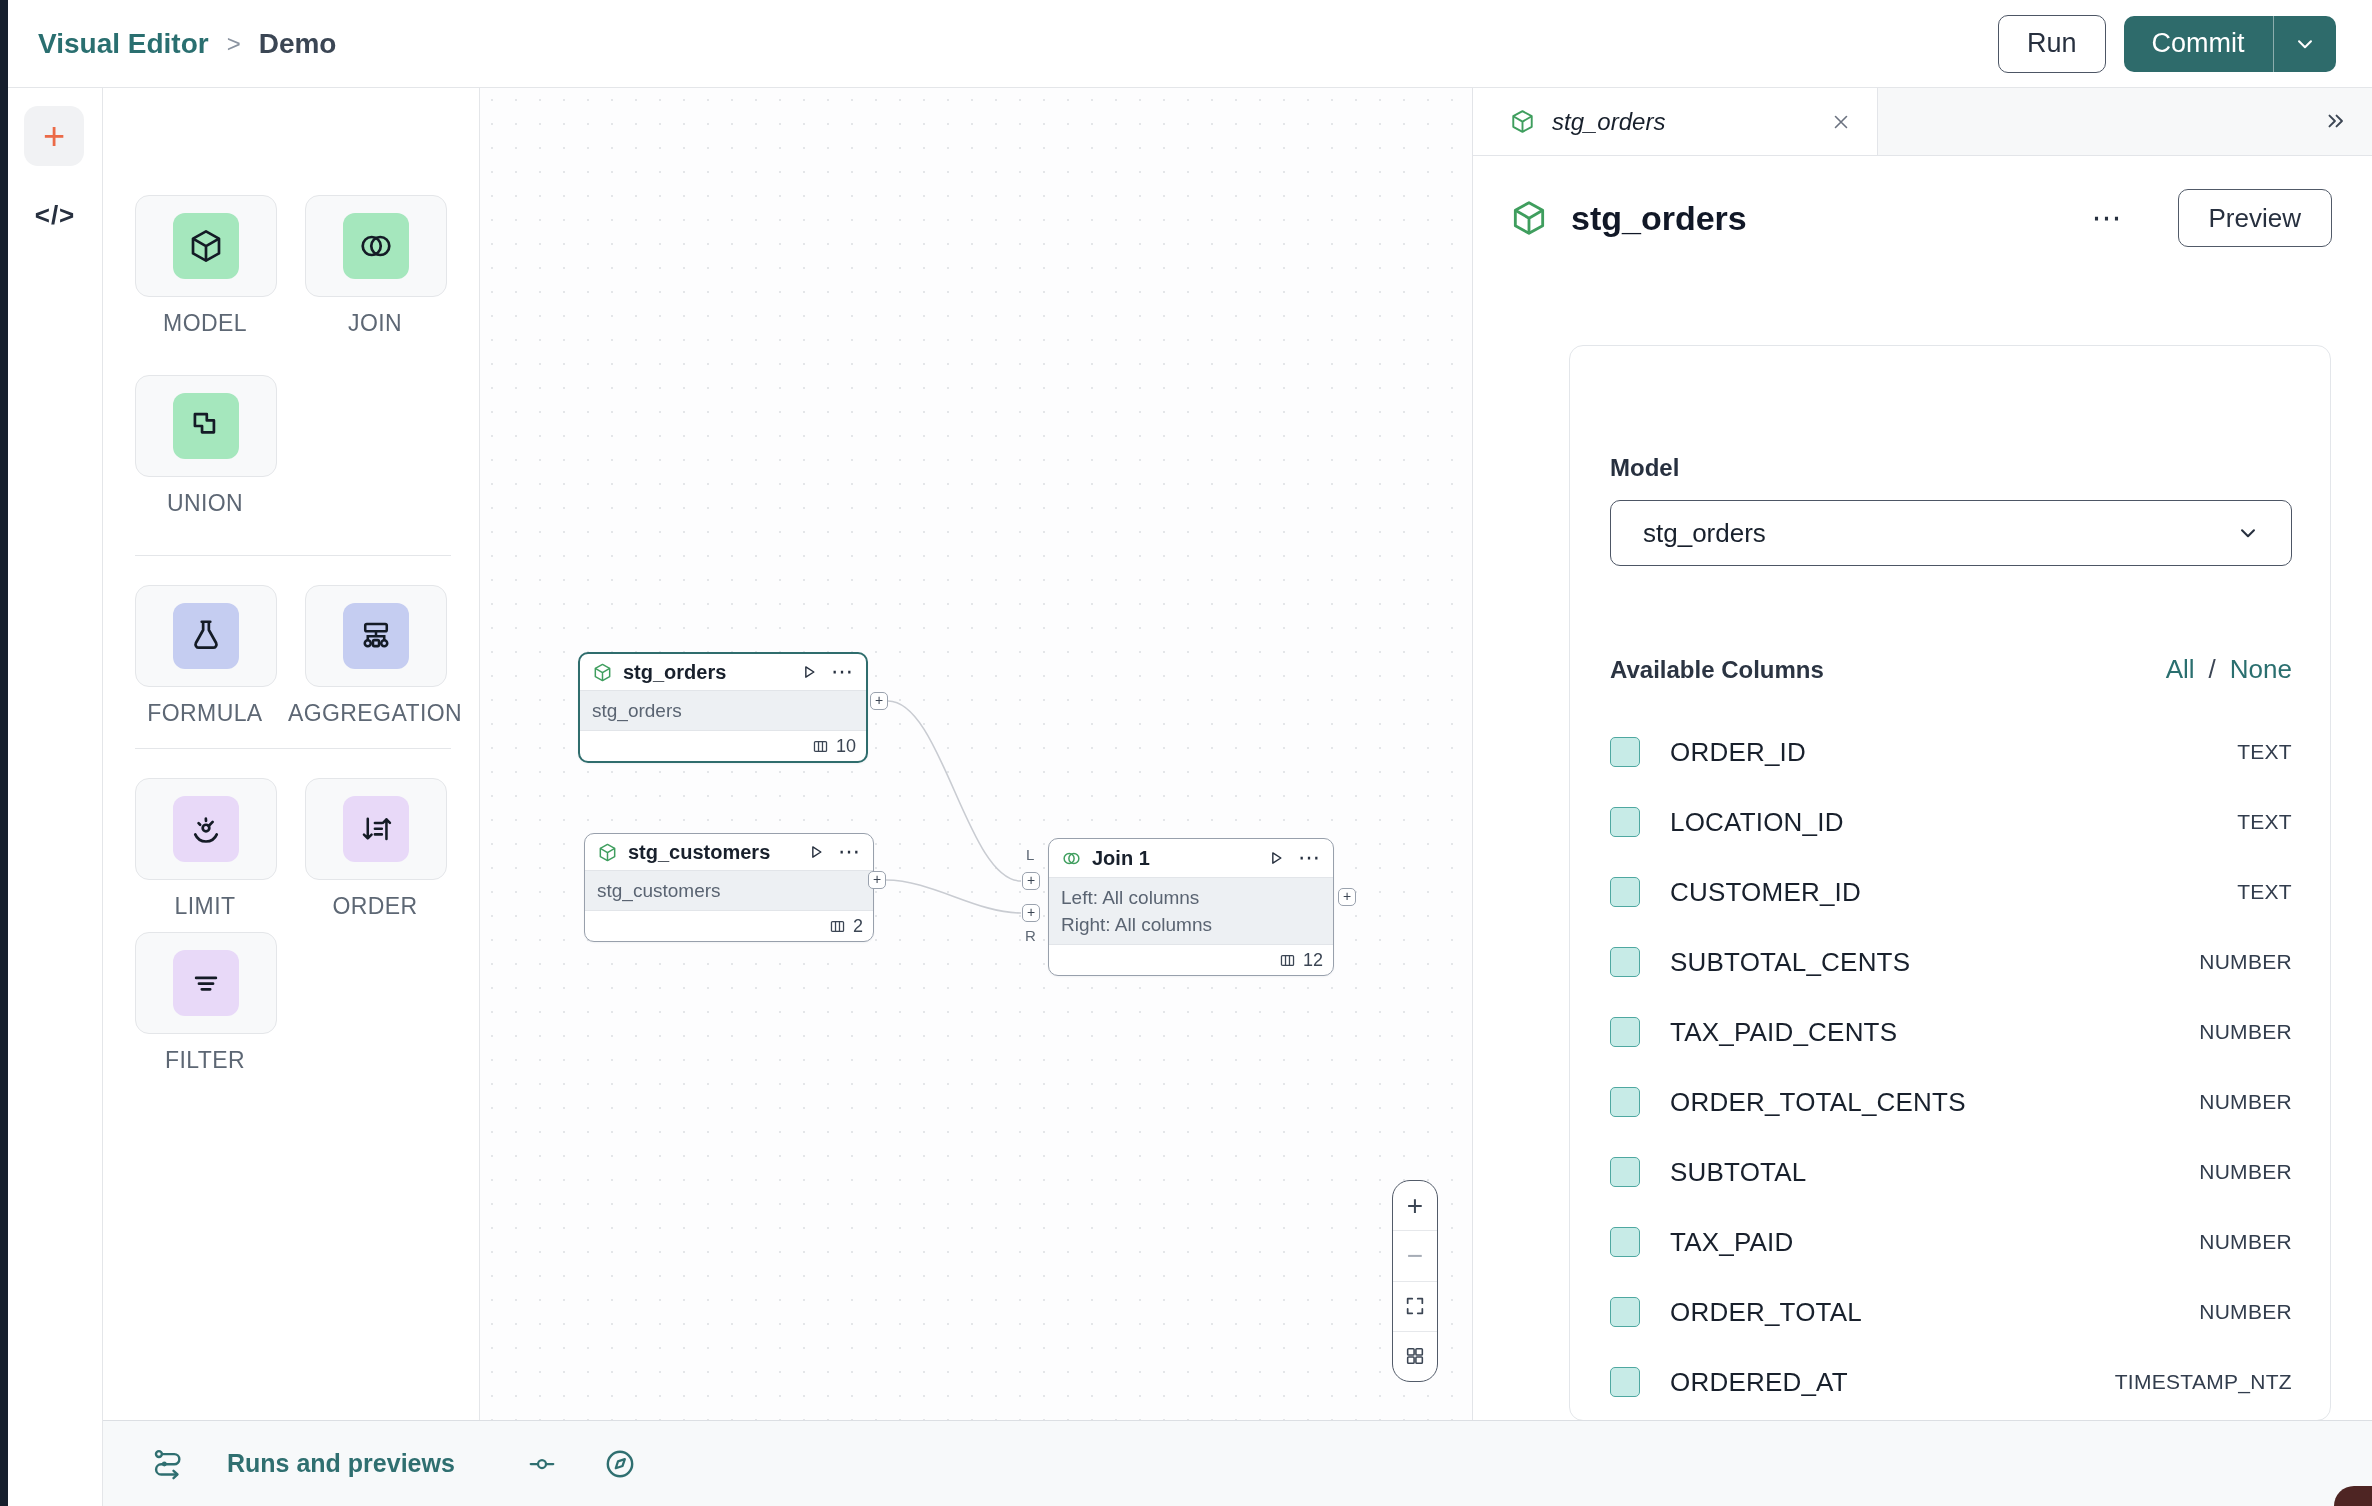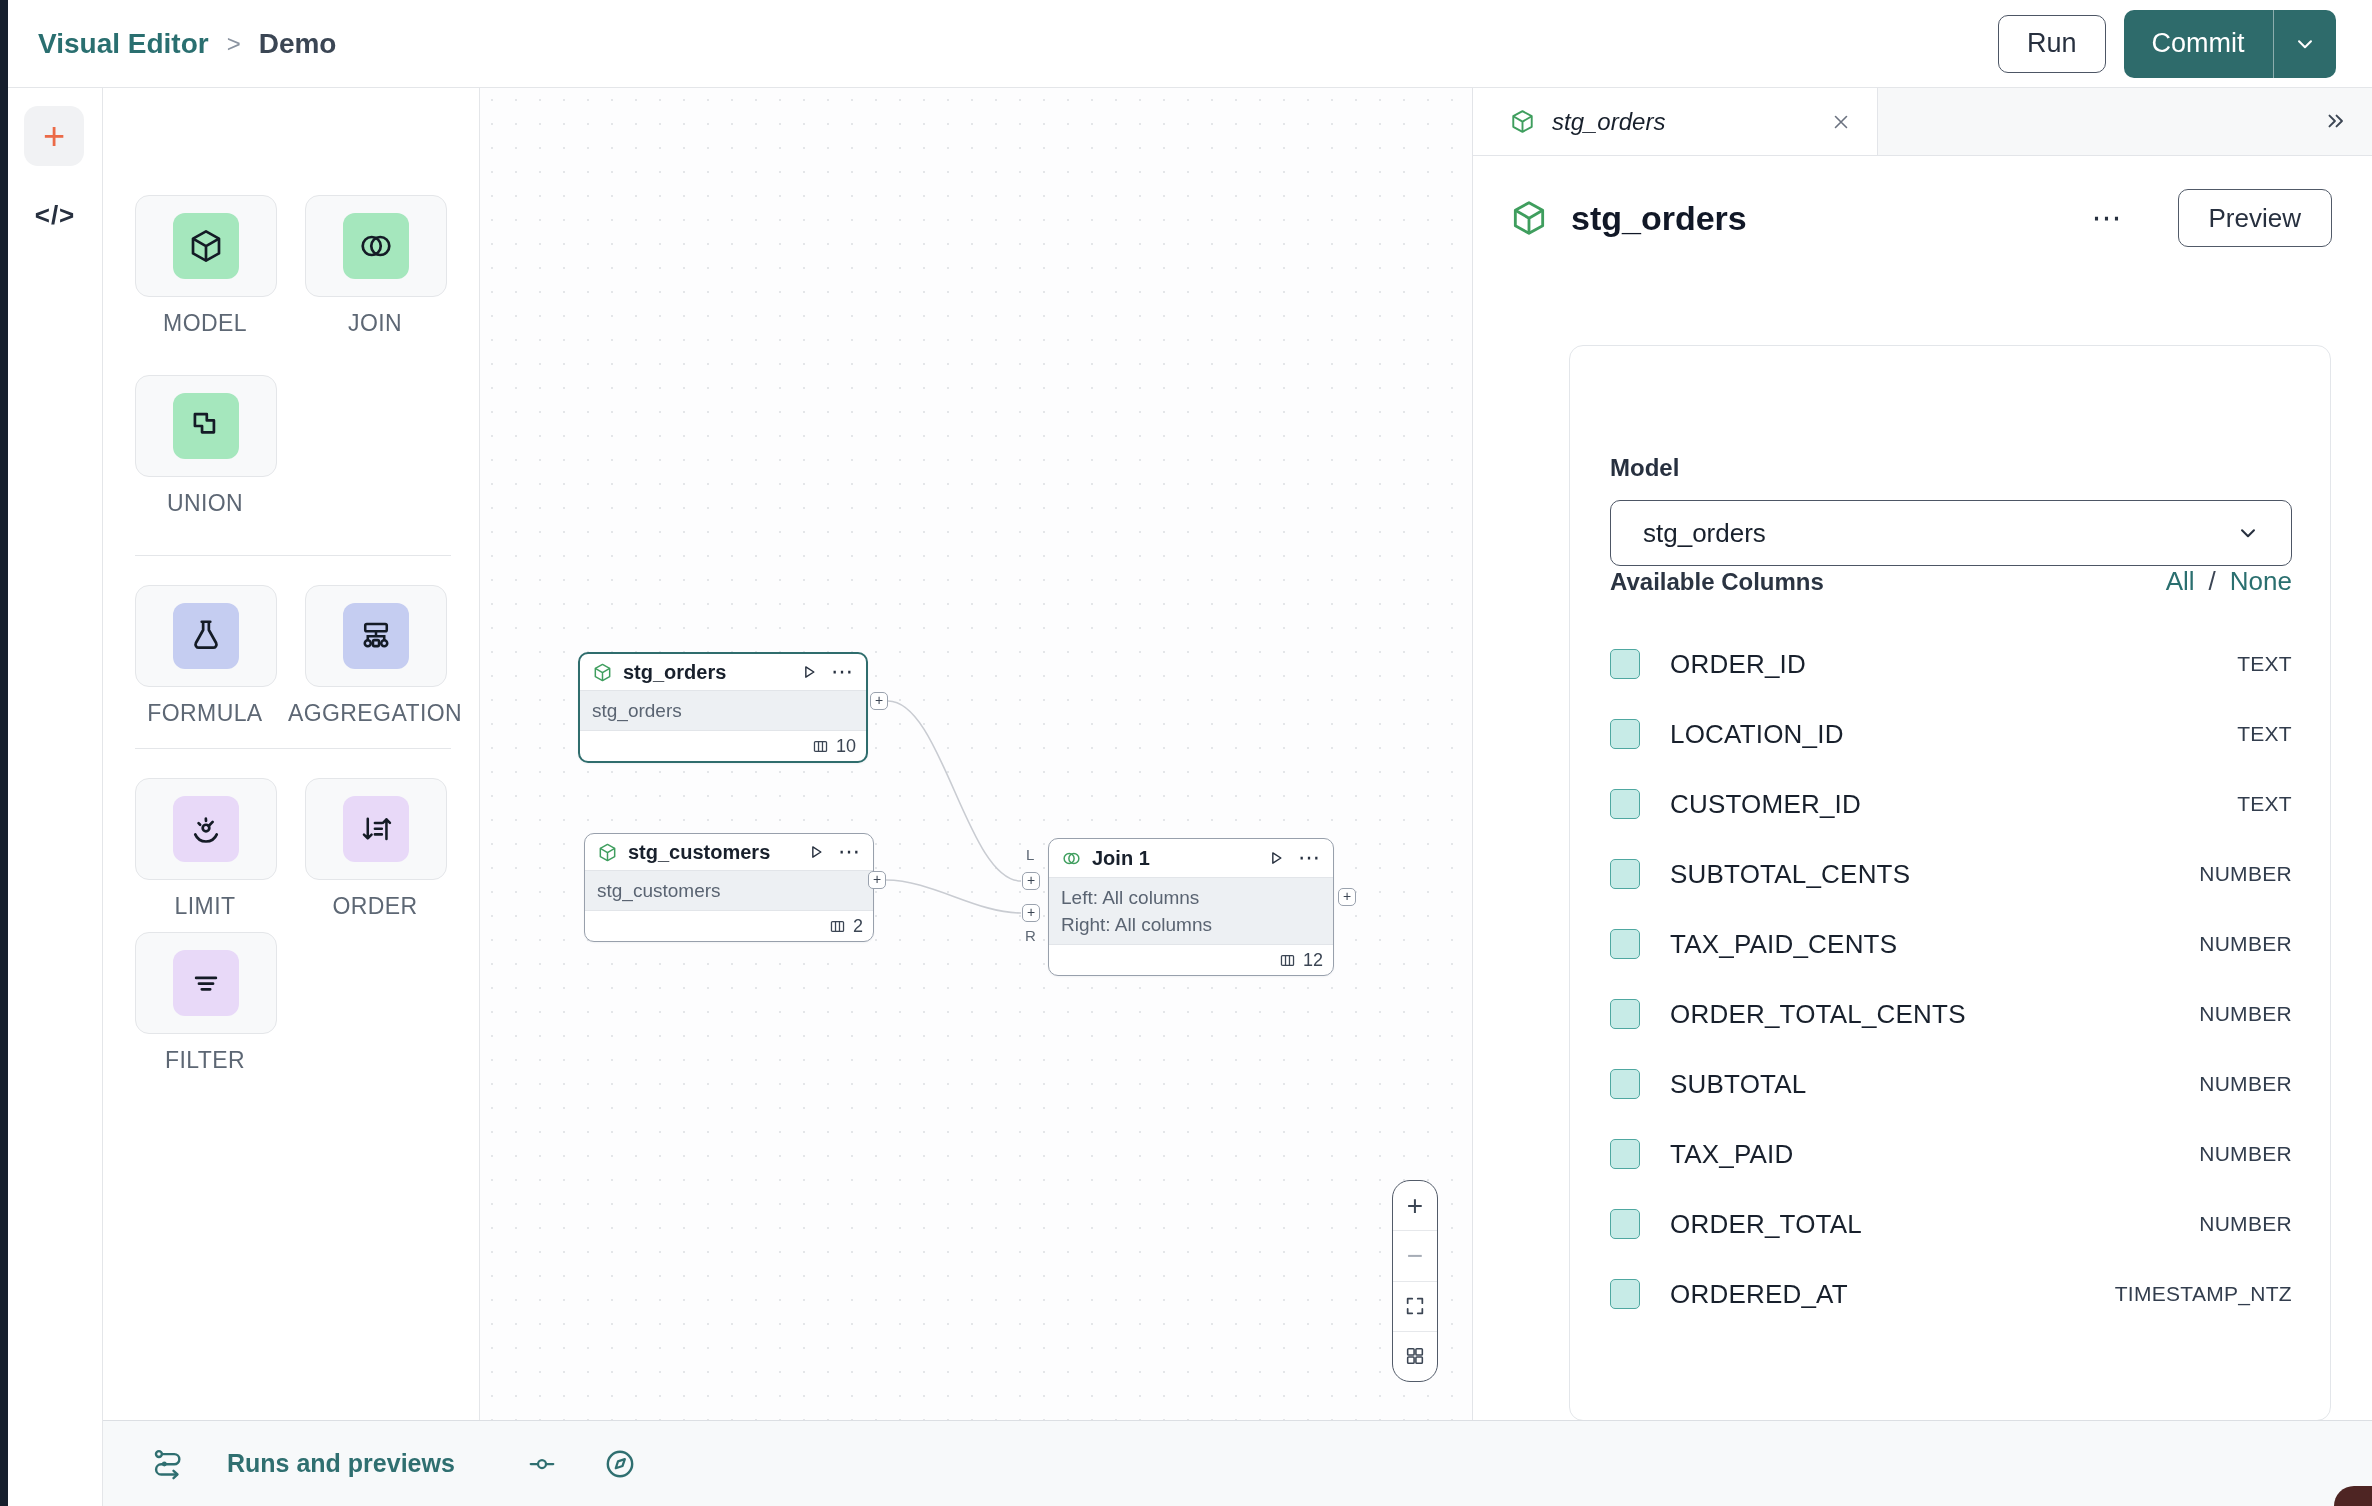--- a/index.html
+++ b/index.html
@@ -13,21 +13,21 @@
   .topbar{left:8px;top:0;width:2364px;height:88px;background:#fff;
           border-bottom:1px solid #e4e6e9;display:flex;align-items:center;
           justify-content:space-between;padding:0 36px 0 30px;box-sizing:border-box;}
   .crumbs{display:flex;align-items:center;gap:18px;font-size:28px;font-weight:bold;}
   .crumb-root{color:#2a6f70;cursor:pointer;}
   .crumb-sep{color:#8a93a0;font-weight:normal;font-size:24px;}
   .crumb-cur{color:#3b4654;}
   .top-actions{display:flex;align-items:center;gap:18px;}
   .btn-run{height:56px;padding:0 28px;border:1.5px solid #4d5665;border-radius:10px;
            background:#fff;font-size:27px;color:#27303f;display:flex;align-items:center;}
-  .btn-commit{height:68px;border-radius:10px;background:#2e6b6b;color:#fff;
+  .btn-commit{height:56px;border-radius:10px;background:#2e6b6b;color:#fff;
               display:flex;align-items:stretch;overflow:hidden;}
   .commit-main{padding:0 28px;font-size:27px;display:flex;align-items:center;}
   .commit-div{width:1.5px;background:rgba(255,255,255,.45);}
   .commit-caret{width:62px;display:flex;align-items:center;justify-content:center;color:#fff;}
 
   
   .rail{left:8px;top:88px;width:95px;height:1418px;background:#fff;border-right:1px solid #e4e6e9;box-sizing:border-box;}
   .rail-plus{left:16px;top:18px;width:60px;height:60px;border-radius:14px;background:#f1f2f4;
              display:flex;align-items:center;justify-content:center;font-size:38px;color:#eb6a47;font-weight:normal;}
   .rail-code{left:0;top:112px;width:94px;text-align:center;font-size:26px;font-weight:bold;color:#27303f;letter-spacing:1px;}
@@ -88,21 +88,21 @@
   .ptitle{font-size:34px;font-weight:bold;color:#111827;margin-left:22px;flex:1;}
   .pdots{font-size:30px;letter-spacing:2px;color:#27303f;margin-right:54px;line-height:12px;}
   .btn-preview{height:56px;padding:0 30px;border:1.5px solid #515a68;border-radius:10px;
                background:#fff;font-size:26px;color:#27303f;display:flex;align-items:center;}
   .pcard{left:96px;top:257px;width:762px;height:1076px;border:1px solid #e3e6ea;border-radius:14px;
          background:#fff;box-sizing:border-box;padding:0 38px 0 40px;}
   .model-label{margin-top:108px;font-size:24px;font-weight:bold;color:#27303f;}
   .model-select{margin-top:18px;height:66px;border:1.5px solid #4d5665;border-radius:10px;
                 display:flex;align-items:center;justify-content:space-between;
                 padding:0 30px 0 32px;font-size:26px;color:#18202c;box-sizing:border-box;}
-  .cols-head{display:flex;align-items:baseline;justify-content:space-between;gap:45px;}
+  .cols-head{margin-top:88px;display:flex;align-items:baseline;justify-content:space-between;gap:45px;}
   .cols-title{font-size:24px;font-weight:bold;color:#2b3442;}
   .cols-links{font-size:26px;display:flex;gap:14px;align-items:flex-end;}
   .link-teal{color:#2a6f6f;}
   .link-sep{color:#3b4554;}
   .cols-list{margin-top:32px;}
   .col-row{height:70px;display:flex;align-items:center;}
   .cbox{width:30px;height:30px;border:1.6px solid #4fa8a1;border-radius:5px;background:#c7ebe7;box-sizing:border-box;}
   .col-name{margin-left:30px;font-size:26px;color:#18202c;flex:1;letter-spacing:.2px;}
   .col-type{font-size:21px;color:#323d4d;letter-spacing:.3px;}
 

